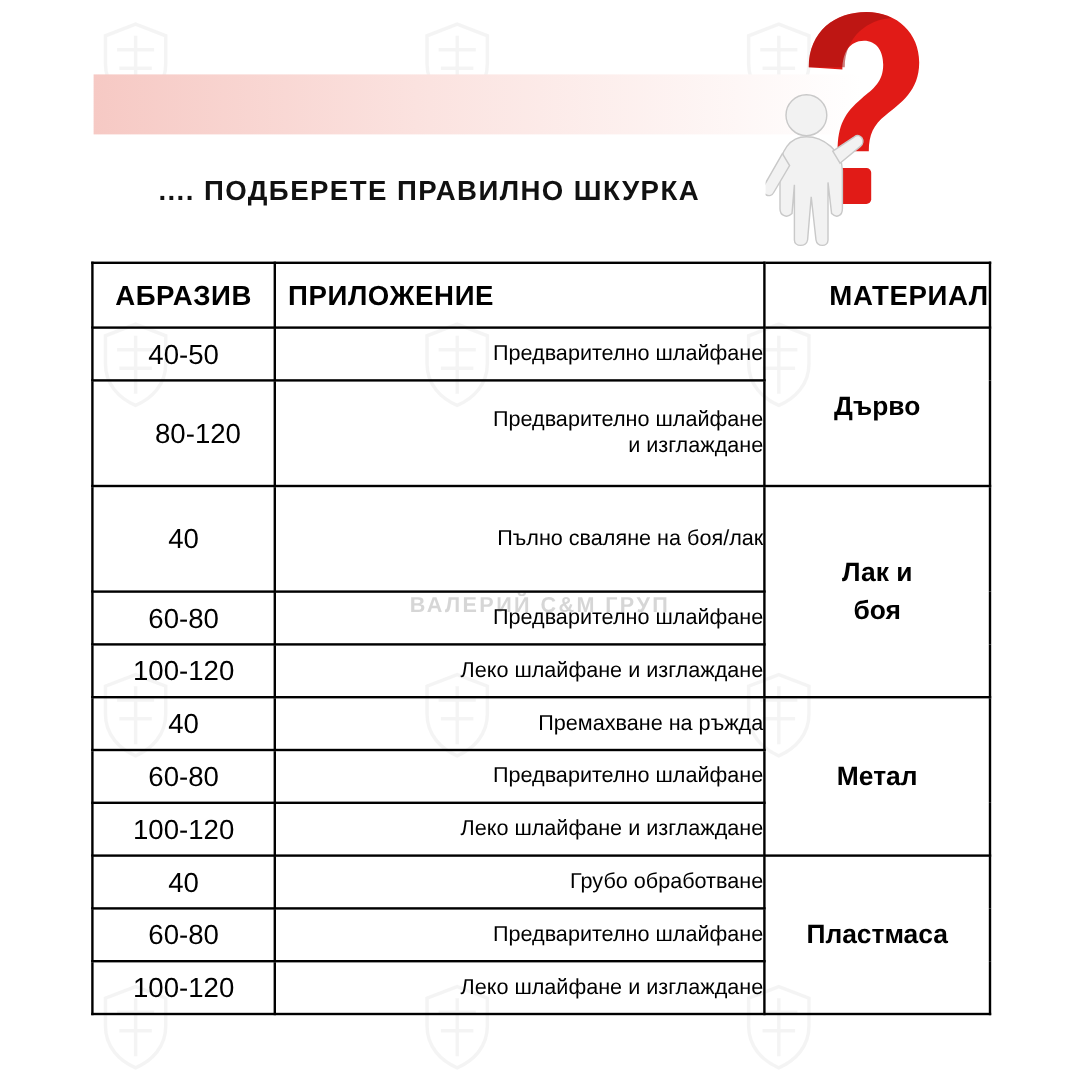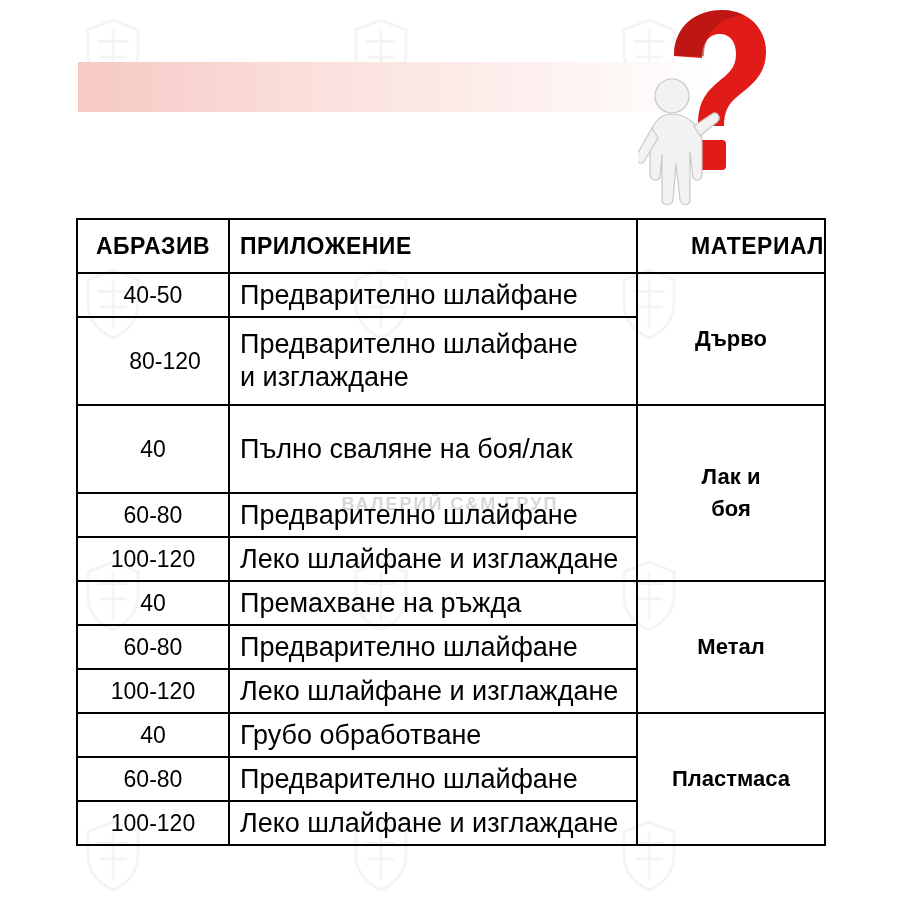--- a/index.html
+++ b/index.html
@@ -130,24 +130,24 @@
   .th-mat      { text-align: right; }
 
   .cell-grit {
     text-align: center;
     font-family: "Liberation Sans", sans-serif;
     font-size: 23px;
     color: #000;
     height: 42px;
   }
   .cell-app {
-    text-align: left;
+    text-align: right;
     padding-left: 10px !important;
     font-family: "Liberation Sans", sans-serif;
-    font-size: 27px;
+    font-size: 18px;
     color: #000;
     height: 42px;
     line-height: 1.22;
   }
   .cell-app .line2 { display: block; }
   .cell-mat {
     text-align: center;
     font-family: "Liberation Sans", sans-serif;
     font-size: 22px;
     color: #000;
@@ -231,20 +231,21 @@
     <svg viewBox="0 0 60 74">
         <path d="M30 2 L56 12 V36 C56 54 44 66 30 72 C16 66 4 54 4 36 V12 Z" fill="none" stroke="#cfcfcf" stroke-width="3"></path>
         <path d="M30 12 V62 M14 24 H46 M16 40 H44" stroke="#cfcfcf" stroke-width="3"></path>
       </svg>
   </div>
   <div class="wm-text">ВАЛЕРИЙ С&amp;М ГРУП</div>
 </div>
 
 <div class="header-wrap">
   <div class="title-band"></div>
+  <div class="subtitle-text">.... ПОДБЕРЕТЕ ПРАВИЛНО ШКУРКА</div>
 
   <div class="qmark">
     <svg viewBox="0 0 130 210" xmlns="http://www.w3.org/2000/svg">
 
       <path d="M36 52 C36 22 58 6 84 6 C110 6 128 24 128 48 C128 72 112 82 100 92 C90 100 86 108 86 122 L60 122 C60 100 66 90 80 78 C90 70 98 64 98 50 C98 38 92 30 82 30 C70 30 64 40 64 54 Z" fill="#e11b17"></path>
       <rect x="58" y="136" width="30" height="30" rx="4" fill="#e11b17"></rect>
 
       <path d="M36 52 C36 22 58 6 84 6 C92 6 99 8 105 11 C86 12 66 26 66 52 Z" fill="#a31310" opacity="0.55"></path>
 
       <g fill="#f2f2f2" stroke="#c9c9c9" stroke-width="1.2">

